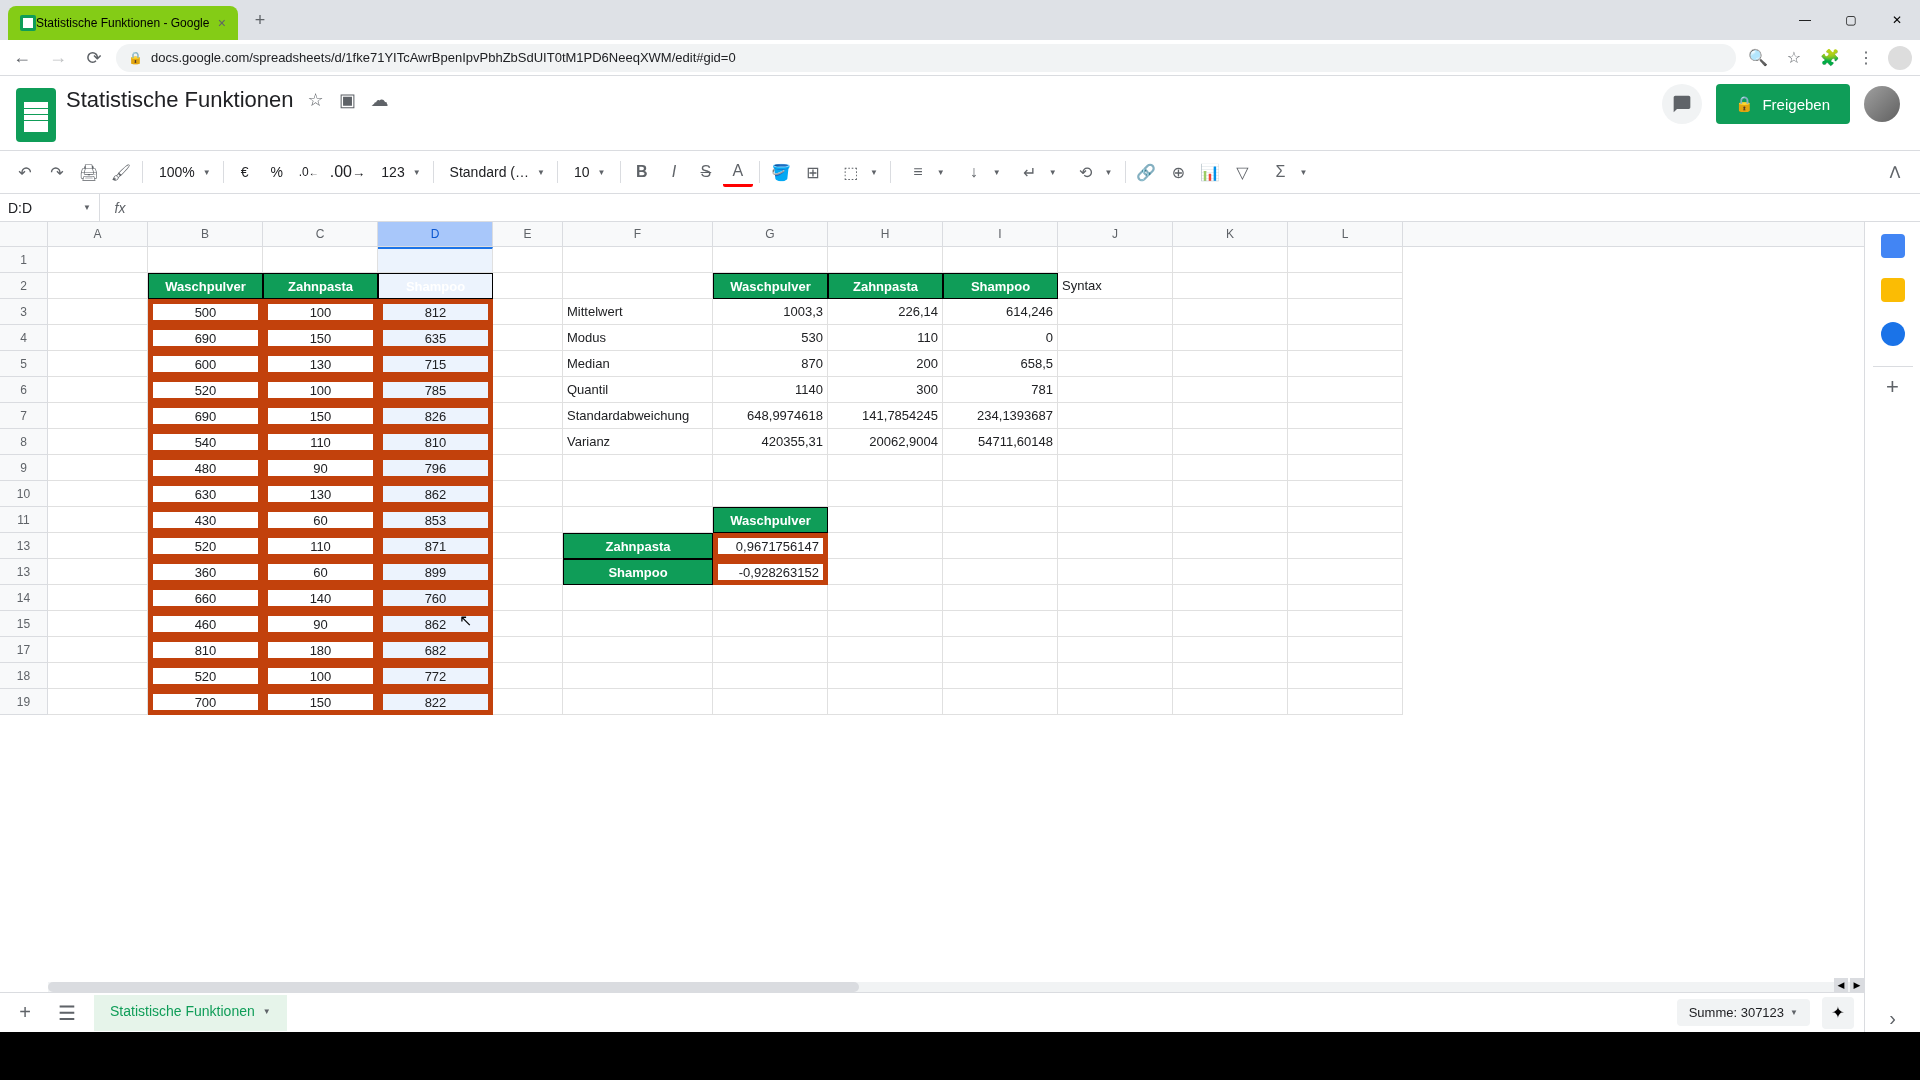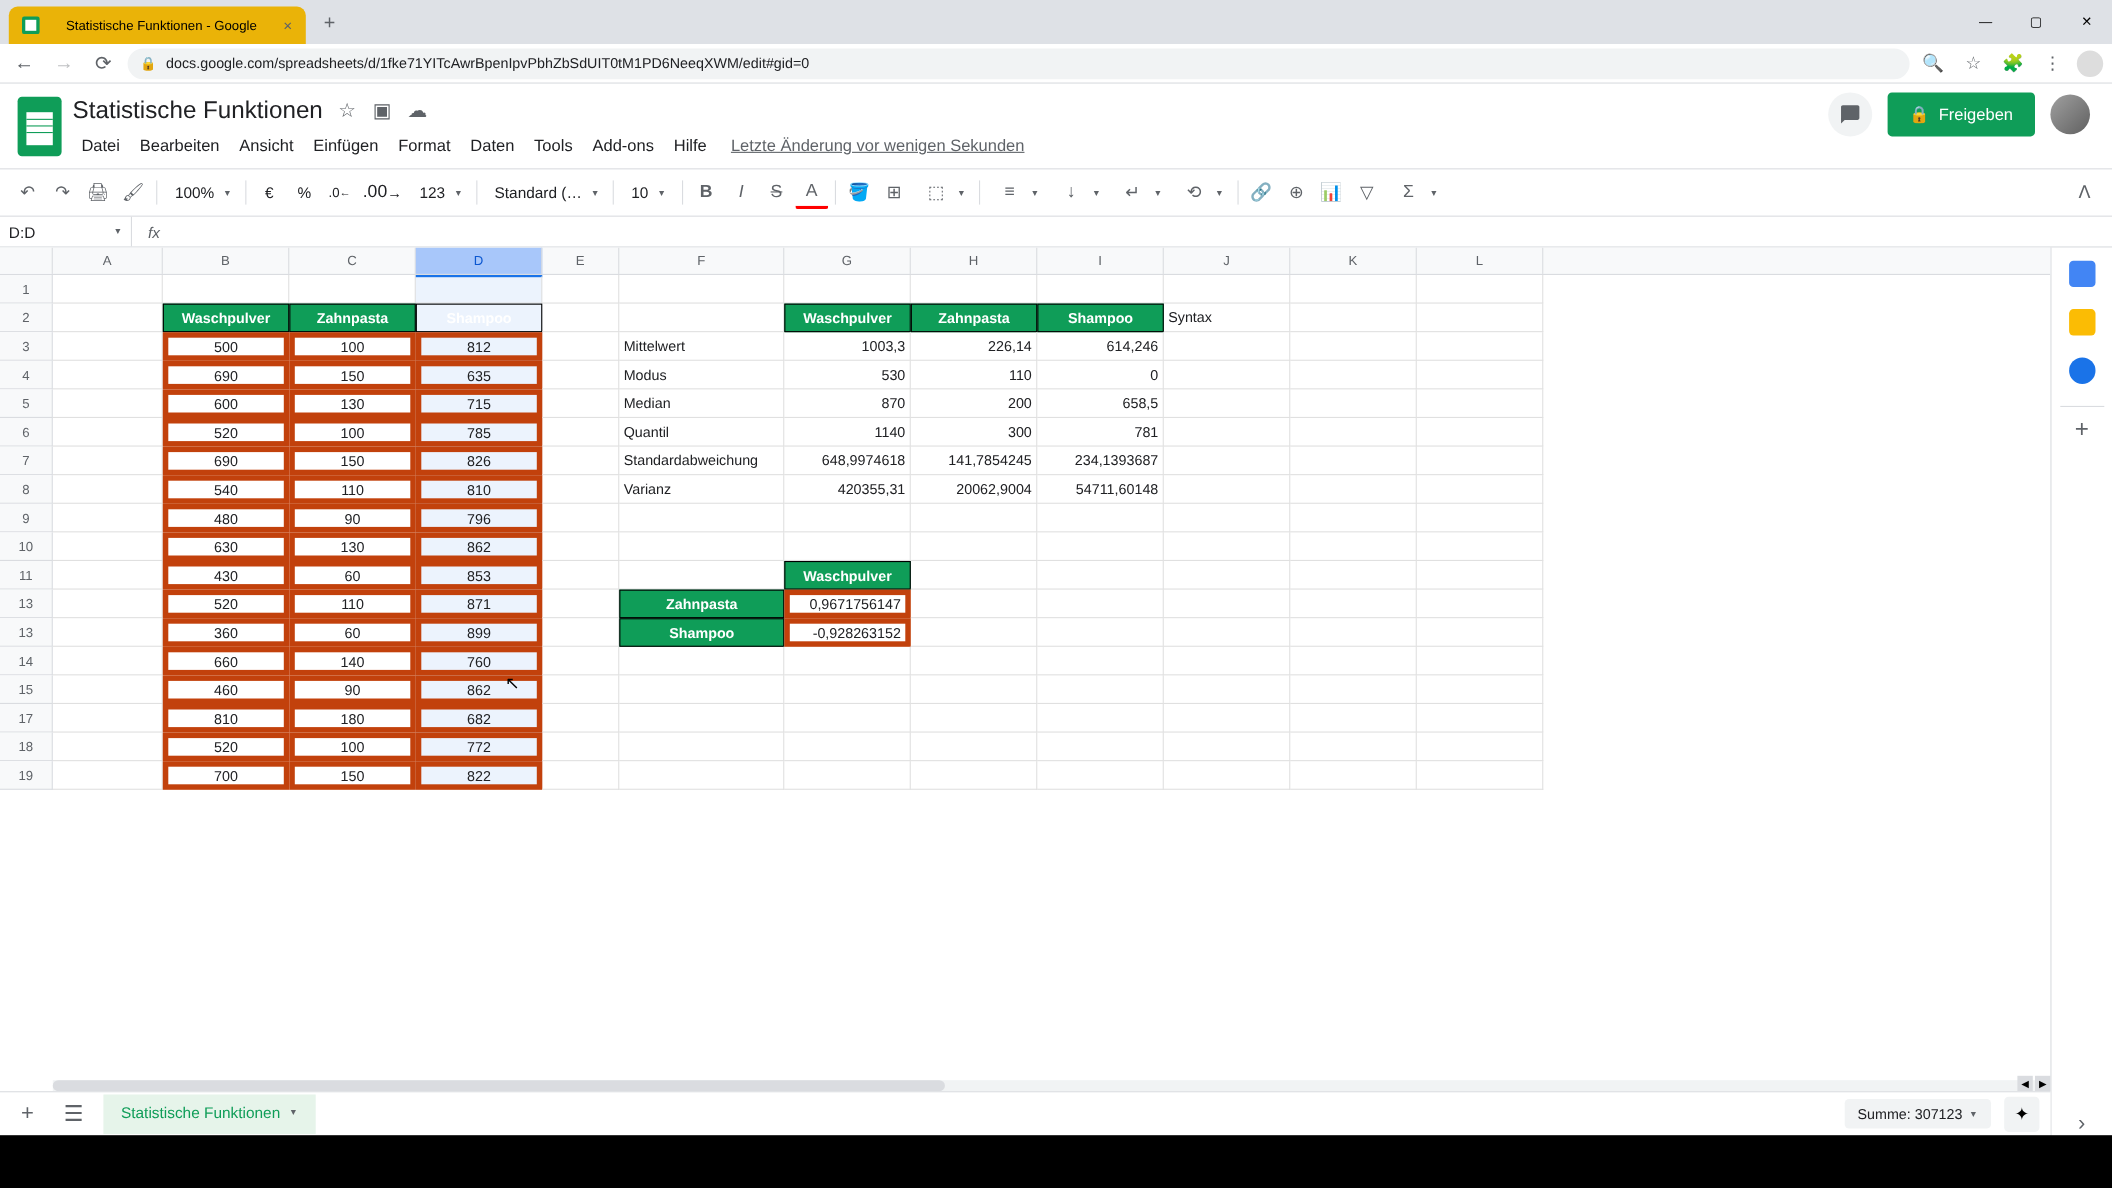--- a/index.html
+++ b/index.html
@@ -1,21 +1,21 @@
 <!DOCTYPE html>
 <html><head>
 <meta charset="utf-8">
 <style>
 * { margin: 0; padding: 0; box-sizing: border-box; font-family: Arial, sans-serif; }
 
 body { background: #fff; width: 1920px; height: 1080px; overflow: hidden; }
 
 
 .browser-top { background: #dee1e6; height: 40px; display: flex; align-items: center; }
-.tab { background: #eab308; height: 34px; margin-top: 6px; margin-left: 8px; padding: 16px 12px; display: flex; align-items: center; gap: 24px; border-radius: 8px 8px 0 0; font-size: 12px; min-width: 230px; }
+.tab { background: #84cc16; height: 34px; margin-top: 6px; margin-left: 8px; padding: 16px 12px; display: flex; align-items: center; gap: 0; border-radius: 8px 8px 0 0; font-size: 12px; min-width: 230px; }
 .tab-favicon { width: 16px; height: 16px; background: #0f9d58; border-radius: 2px; position: relative; }
 .tab-favicon::after { content: ''; position: absolute; top: 3px; left: 3px; width: 10px; height: 10px; background: #fff; }
 .tab-close { margin-left: auto; font-size: 14px; color: #5f6368; cursor: pointer; }
 .new-tab { width: 28px; height: 28px; display: flex; align-items: center; justify-content: center; color: #5f6368; font-size: 18px; margin-left: 8px; cursor: pointer; }
 .window-controls { margin-left: auto; display: flex; }
 .window-controls span { width: 46px; height: 40px; display: flex; align-items: center; justify-content: center; font-size: 12px; color: #000; cursor: pointer; }
 
 .url-bar-row { background: #fff; height: 36px; display: flex; align-items: center; padding: 0 8px; gap: 8px; border-bottom: 1px solid #dadce0; }
 .nav-btn { width: 28px; height: 28px; display: flex; align-items: center; justify-content: center; color: #5f6368; font-size: 18px; border-radius: 50%; cursor: pointer; }
 .url-bar { flex: 1; height: 28px; background: #f1f3f4; border-radius: 14px; display: flex; align-items: center; padding: 0 12px; font-size: 13px; color: #202124; gap: 8px; }
@@ -46,21 +46,21 @@
 .toolbar { height: 44px; border-top: 1px solid #dadce0; border-bottom: 1px solid #dadce0; display: flex; align-items: center; padding: 0 10px; gap: 2px; margin-top: 8px; }
 .tool-btn { min-width: 30px; height: 30px; display: flex; align-items: center; justify-content: center; color: #5f6368; cursor: pointer; border-radius: 2px; font-size: 16px; }
 .tool-sep { width: 1px; height: 22px; background: #dadce0; margin: 0 4px; }
 .tool-text { font-size: 14px; color: #202124; padding: 0 4px; text-align: center; }
 .tool-dropdown { display: flex; align-items: center; gap: 4px; padding: 0 6px; }
 .dropdown-arrow { font-size: 8px; color: #5f6368; }
 .collapse-btn { margin-left: auto; }
 
 
 .formula-row { height: 28px; display: flex; align-items: center; border-bottom: 1px solid #dadce0; }
-.name-box { width: 120px; padding: 0 8px; font-size: 14px; color: #202124; display: flex; align-items: center; justify-content: space-between; border-right: 1px solid #dadce0; height: 100%; }
+.name-box { width: 100px; padding: 0 8px; font-size: 14px; color: #202124; display: flex; align-items: center; justify-content: space-between; border-right: 1px solid #dadce0; height: 100%; }
 .fx-label { width: 40px; text-align: center; font-style: italic; color: #5f6368; font-size: 14px; }
 .formula-input { flex: 1; }
 
 
 .sheet-wrapper { display: flex; height: calc(100% - 260px); }
 .sheet-main { flex: 1; overflow: hidden; position: relative; }
 .sheet-scroll { overflow: auto; height: 100%; }
 
 .col-headers { display: flex; position: sticky; top: 0; background: #f8f9fa; z-index: 2; border-bottom: 1px solid #dadce0; }
 .corner-cell { width: 48px; height: 24px; border-right: 1px solid #dadce0; background: #f8f9fa; flex-shrink: 0; }
@@ -153,32 +153,20 @@
 </div>
 
 <div class="sheets-header">
   <div class="sheets-logo"></div>
   <div class="doc-info">
     <div class="doc-title-row">
       <span class="doc-title">Statistische Funktionen</span>
       <span class="doc-icon">☆</span>
       <span class="doc-icon">▣</span>
       <span class="doc-icon">☁</span>
-    </div>
-    <div class="menu-bar">
-      <span class="menu-item">Datei</span>
-      <span class="menu-item">Bearbeiten</span>
-      <span class="menu-item">Ansicht</span>
-      <span class="menu-item">Einfügen</span>
-      <span class="menu-item">Format</span>
-      <span class="menu-item">Daten</span>
-      <span class="menu-item">Tools</span>
-      <span class="menu-item">Add-ons</span>
-      <span class="menu-item">Hilfe</span>
-      <span class="last-edit">Letzte Änderung vor wenigen Sekunden</span>
     </div>
   </div>
   <div class="header-right">
     <div class="comment-btn">
       <svg width="20" height="20" viewBox="0 0 24 24" fill="#5f6368">
           <path d="M20 2H4c-1.1 0-2 .9-2 2v18l4-4h14c1.1 0 2-.9 2-2V4c0-1.1-.9-2-2-2z"></path>
         </svg>
     </div>
     <div class="share-btn">
       <span>🔒</span>

